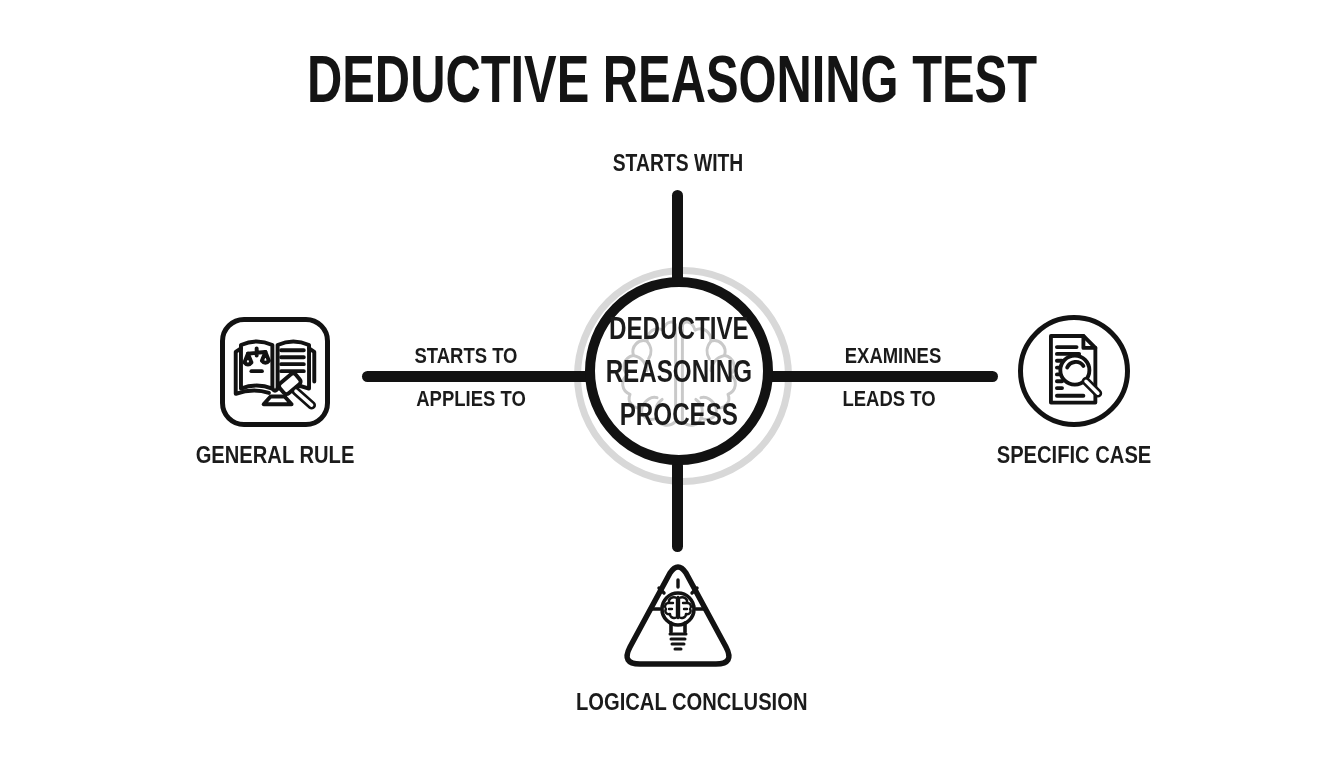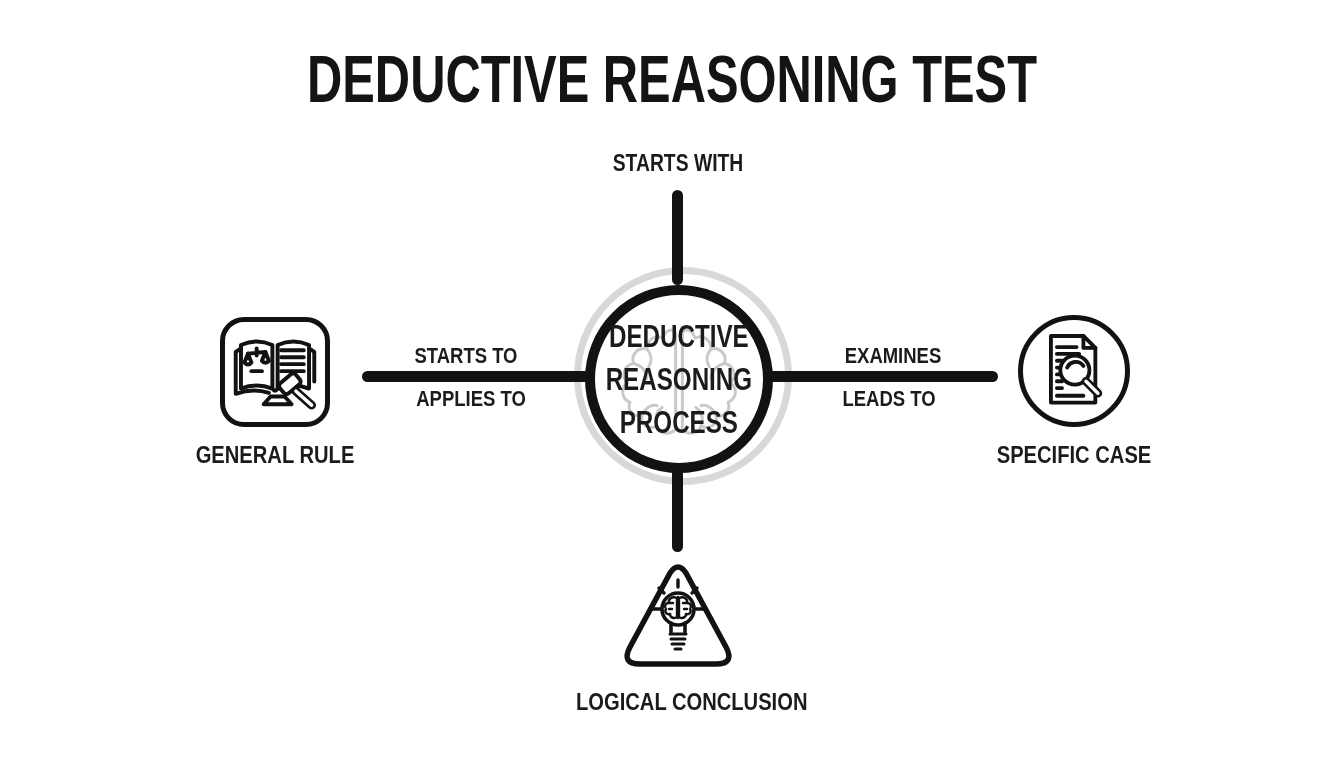--- a/index.html
+++ b/index.html
@@ -21,21 +21,21 @@
   .conn-label{font-size:22px;}
   .top-label{font-size:23px;}
   .line{background:#121212;border-radius:6px;z-index:3;}
   .line-v{width:11px;}
   .line-h{height:11px;}
   .shadow-circle{
     left:574px;top:267px;width:218px;height:218px;border:7px solid #d8d8d8;
     border-radius:50%;box-sizing:border-box;z-index:1;background:transparent;
   }
   .hub{
-    left:585px;top:285px;width:188px;height:188px;box-sizing:border-box;
+    left:585px;top:277px;width:188px;height:188px;box-sizing:border-box;
     border:10px solid #121212;border-radius:50%;background:#ffffff;z-index:4;
     display:flex;align-items:center;justify-content:center;
   }
   .hub-brain{position:absolute;left:8px;top:6px;width:152px;height:152px;z-index:0;}
   .hub-text{
     position:relative;z-index:2;text-align:center;font-weight:bold;font-size:31px;
     line-height:43px;transform:scaleX(0.78);transform-origin:50% 50%;color:#1b1b1b;white-space:nowrap;
   }
   .node-square{
     left:220px;top:317px;width:110px;height:110px;box-sizing:border-box;

